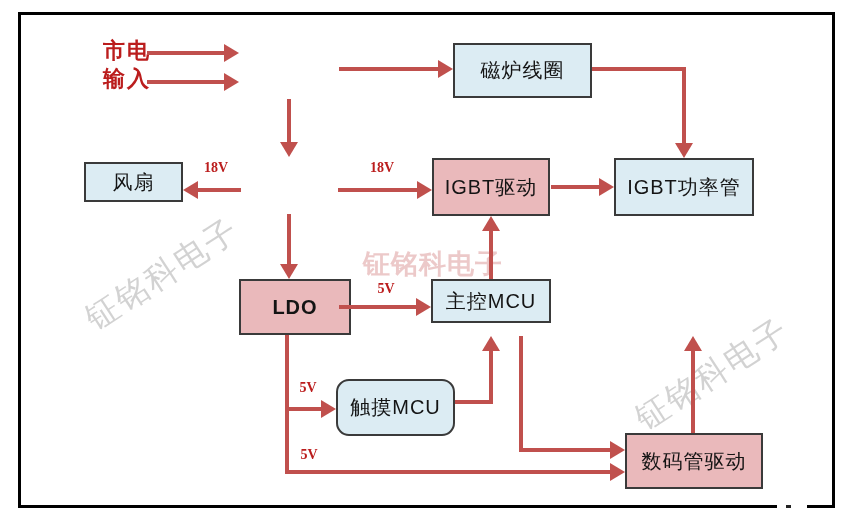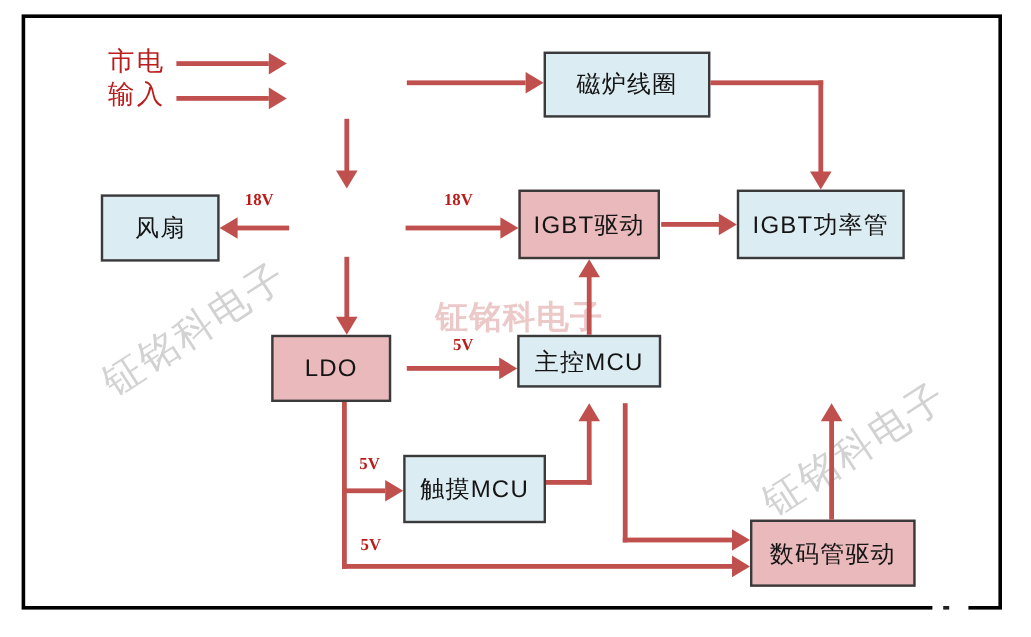--- a/index.html
+++ b/index.html
@@ -18,21 +18,21 @@
          border-left:15px solid var(--arrow,#c0504d);}
   .tri-l{border-top:9px solid transparent;border-bottom:9px solid transparent;
          border-right:15px solid var(--arrow,#c0504d);}
   .tri-u{border-left:9px solid transparent;border-right:9px solid transparent;
          border-bottom:15px solid var(--arrow,#c0504d);}
   .tri-d{border-left:9px solid transparent;border-right:9px solid transparent;
          border-top:15px solid var(--arrow,#c0504d);}
   .vlabel{position:absolute;width:50px;text-align:center;
           font-family:"Liberation Serif",serif;font-weight:bold;font-size:14px;
           color:var(--label-red,#bb1d1d);}
-  .mains{position:absolute;left:90px;top:37px;font-size:22px;font-weight:normal;
+  .mains{position:absolute;left:103px;top:37px;font-size:22px;font-weight:bold;
          line-height:28px;color:var(--label-red,#bb1d1d);letter-spacing:2px;}
   .wm{position:absolute;white-space:nowrap;pointer-events:none;}
   .wm-diag{width:215px;text-align:center;font-size:33px;letter-spacing:2px;
            color:var(--watermark-gray,#c4c4c4);transform:rotate(-33deg);opacity:.75;}
   .wm-red{width:150px;font-size:27px;font-weight:bold;letter-spacing:1px;
           color:var(--watermark-red,#e8bcbc);opacity:.8;}
   .border-patch{position:absolute;background:#fff;}
   .border-dot{position:absolute;background:#222;}
 </style>
 </head>
@@ -44,26 +44,26 @@
   <div class="wm wm-diag" style="left:55px;top:252px;">钲铭科电子</div>
   <div class="wm wm-red" style="left:363px;top:246px;">钲铭科电子</div>
   <div class="wm wm-diag" style="left:605px;top:352px;">钲铭科电子</div>
 
   <div class="mains">
     <div>市电</div>
     <div>输入</div>
   </div>
 
   <div class="box blue" style="left:453px;top:43px;width:139px;height:55px;">磁炉线圈</div>
-  <div class="box blue" style="left:84px;top:162px;width:99px;height:56px;">风扇</div>
+  <div class="box blue" style="left:84px;top:162px;width:99px;height:40px;">风扇</div>
   <div class="box blue" style="left:614px;top:158px;width:140px;height:58px;">IGBT功率管</div>
   <div class="box pink" style="left:432px;top:158px;width:118px;height:58px;">IGBT驱动</div>
-  <div class="box pink" style="left:226px;top:279px;width:100px;height:56px;">LDO</div>
+  <div class="box pink" style="left:239px;top:279px;width:112px;height:56px;font-weight:bold;">LDO</div>
   <div class="box blue" style="left:431px;top:279px;width:120px;height:44px;">主控MCU</div>
-  <div class="box blue" style="left:336px;top:379px;width:119px;height:57px;">触摸MCU</div>
+  <div class="box blue" style="left:336px;top:379px;width:119px;height:57px;border-radius:13px;">触摸MCU</div>
   <div class="box pink" style="left:625px;top:433px;width:138px;height:56px;">数码管驱动</div>
 
   <div class="vlabel" style="left:191px;top:160px;">18V</div>
   <div class="vlabel" style="left:357px;top:160px;">18V</div>
   <div class="vlabel" style="left:361px;top:281px;">5V</div>
   <div class="vlabel" style="left:283px;top:380px;">5V</div>
   <div class="vlabel" style="left:284px;top:447px;">5V</div>
 
   <div class="seg" style="left:147px;top:51px;width:77px;height:4px;"></div>
   <div class="tri tri-r" style="left:224px;top:44px;"></div>

